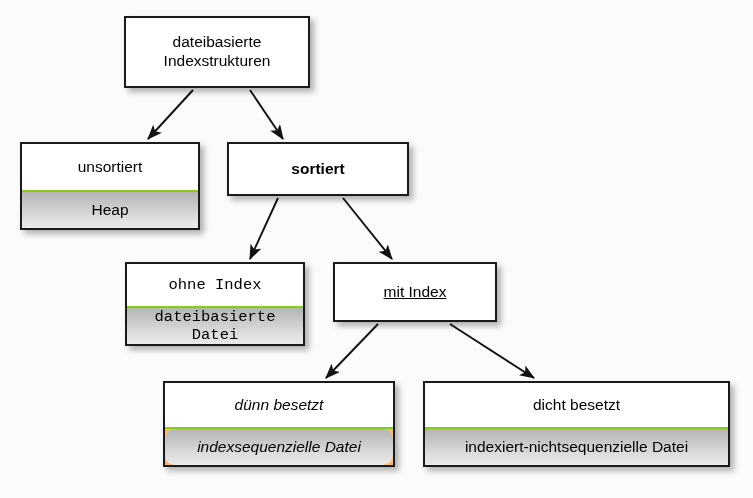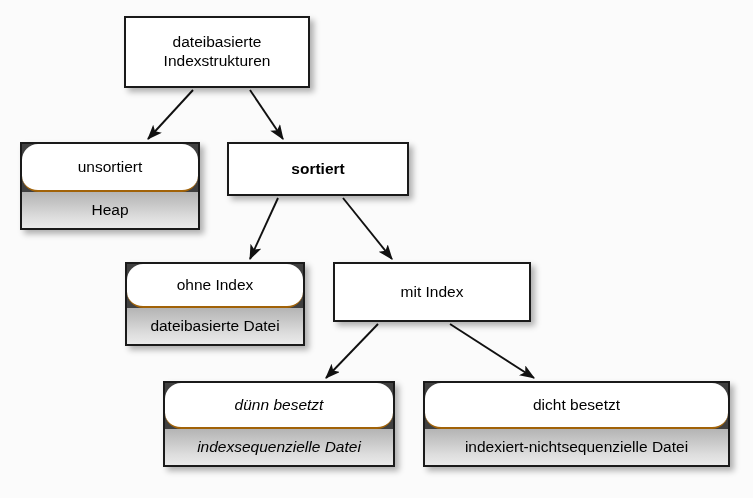--- a/index.html
+++ b/index.html
@@ -25,43 +25,42 @@
     left: 0; top: 0;
     width: 753px;
     height: 498px;
     pointer-events: none;
     z-index: 1;
   }
   .node {
     position: absolute;
     box-sizing: border-box;
     border: 2px solid #1a1a1a;
-    background: #404040;
+    background: #fdba74;
     box-shadow: 4px 4px 6px rgba(0,0,0,0.30);
     z-index: 2;
     display: flex;
     flex-direction: column;
   }
   .node-title {
     flex: 1 1 auto;
     display: flex;
     align-items: center;
     justify-content: center;
     text-align: center;
     color: #000000;
     font-size: 15.5px;
     line-height: 1.22;
     background: #ffffff;
     padding: 2px 6px;
     box-sizing: border-box;
     white-space: pre-line;
   }
   .node.has-sub .node-title {
-    border-bottom: 2px solid #a16207;
-    border-radius: 16px;
+    border-bottom: 2px solid #84cc16;
   }
   .node-sub {
     flex: 0 0 auto;
     display: flex;
     align-items: center;
     justify-content: center;
     text-align: center;
     color: #000000;
     font-size: 15.5px;
     background: linear-gradient(to bottom, #b4b4b4 0%, #c8c8c8 35%, #dedede 72%, #eaeaea 100%);
@@ -95,30 +94,30 @@
         <div class="node-title">dateibasierte
 Indexstrukturen</div>
       </div>
       <div class="node has-sub" style="left: 20px; top: 142px; width: 180px; height: 88px;">
         <div class="node-title">unsortiert</div>
         <div class="node-sub" style="height: 36px;">Heap</div>
       </div>
       <div class="node" style="left: 227px; top: 142px; width: 182px; height: 54px; font-weight: bold;">
         <div class="node-title">sortiert</div>
       </div>
-      <div class="node has-sub" style="left: 125px; top: 262px; width: 180px; height: 84px;">
+      <div class="node has-sub" style="left: 125px; top: 262px; width: 180px; height: 84px; font-family: Liberation Mono, monospace;">
         <div class="node-title">ohne Index</div>
         <div class="node-sub" style="height: 36px;">dateibasierte Datei</div>
       </div>
-      <div class="node" style="left: 333px; top: 262px; width: 198px; height: 60px;">
+      <div class="node" style="left: 333px; top: 262px; width: 164px; height: 60px; text-decoration: underline;">
         <div class="node-title">mit Index</div>
       </div>
       <div class="node has-sub" style="left: 163px; top: 381px; width: 232px; height: 86px; font-style: italic;">
         <div class="node-title">dünn besetzt</div>
-        <div class="node-sub" style="height: 36px;">indexsequenzielle Datei</div>
+        <div class="node-sub" style="height: 36px; border-radius: 10px;">indexsequenzielle Datei</div>
       </div>
       <div class="node has-sub" style="left: 415px; top: 381px; width: 307px; height: 86px; margin-left: 8px;">
         <div class="node-title">dicht besetzt</div>
         <div class="node-sub" style="height: 36px;">indexiert-nichtsequenzielle Datei</div>
       </div>
     </div>
 
 </div>
 
 </body></html>

